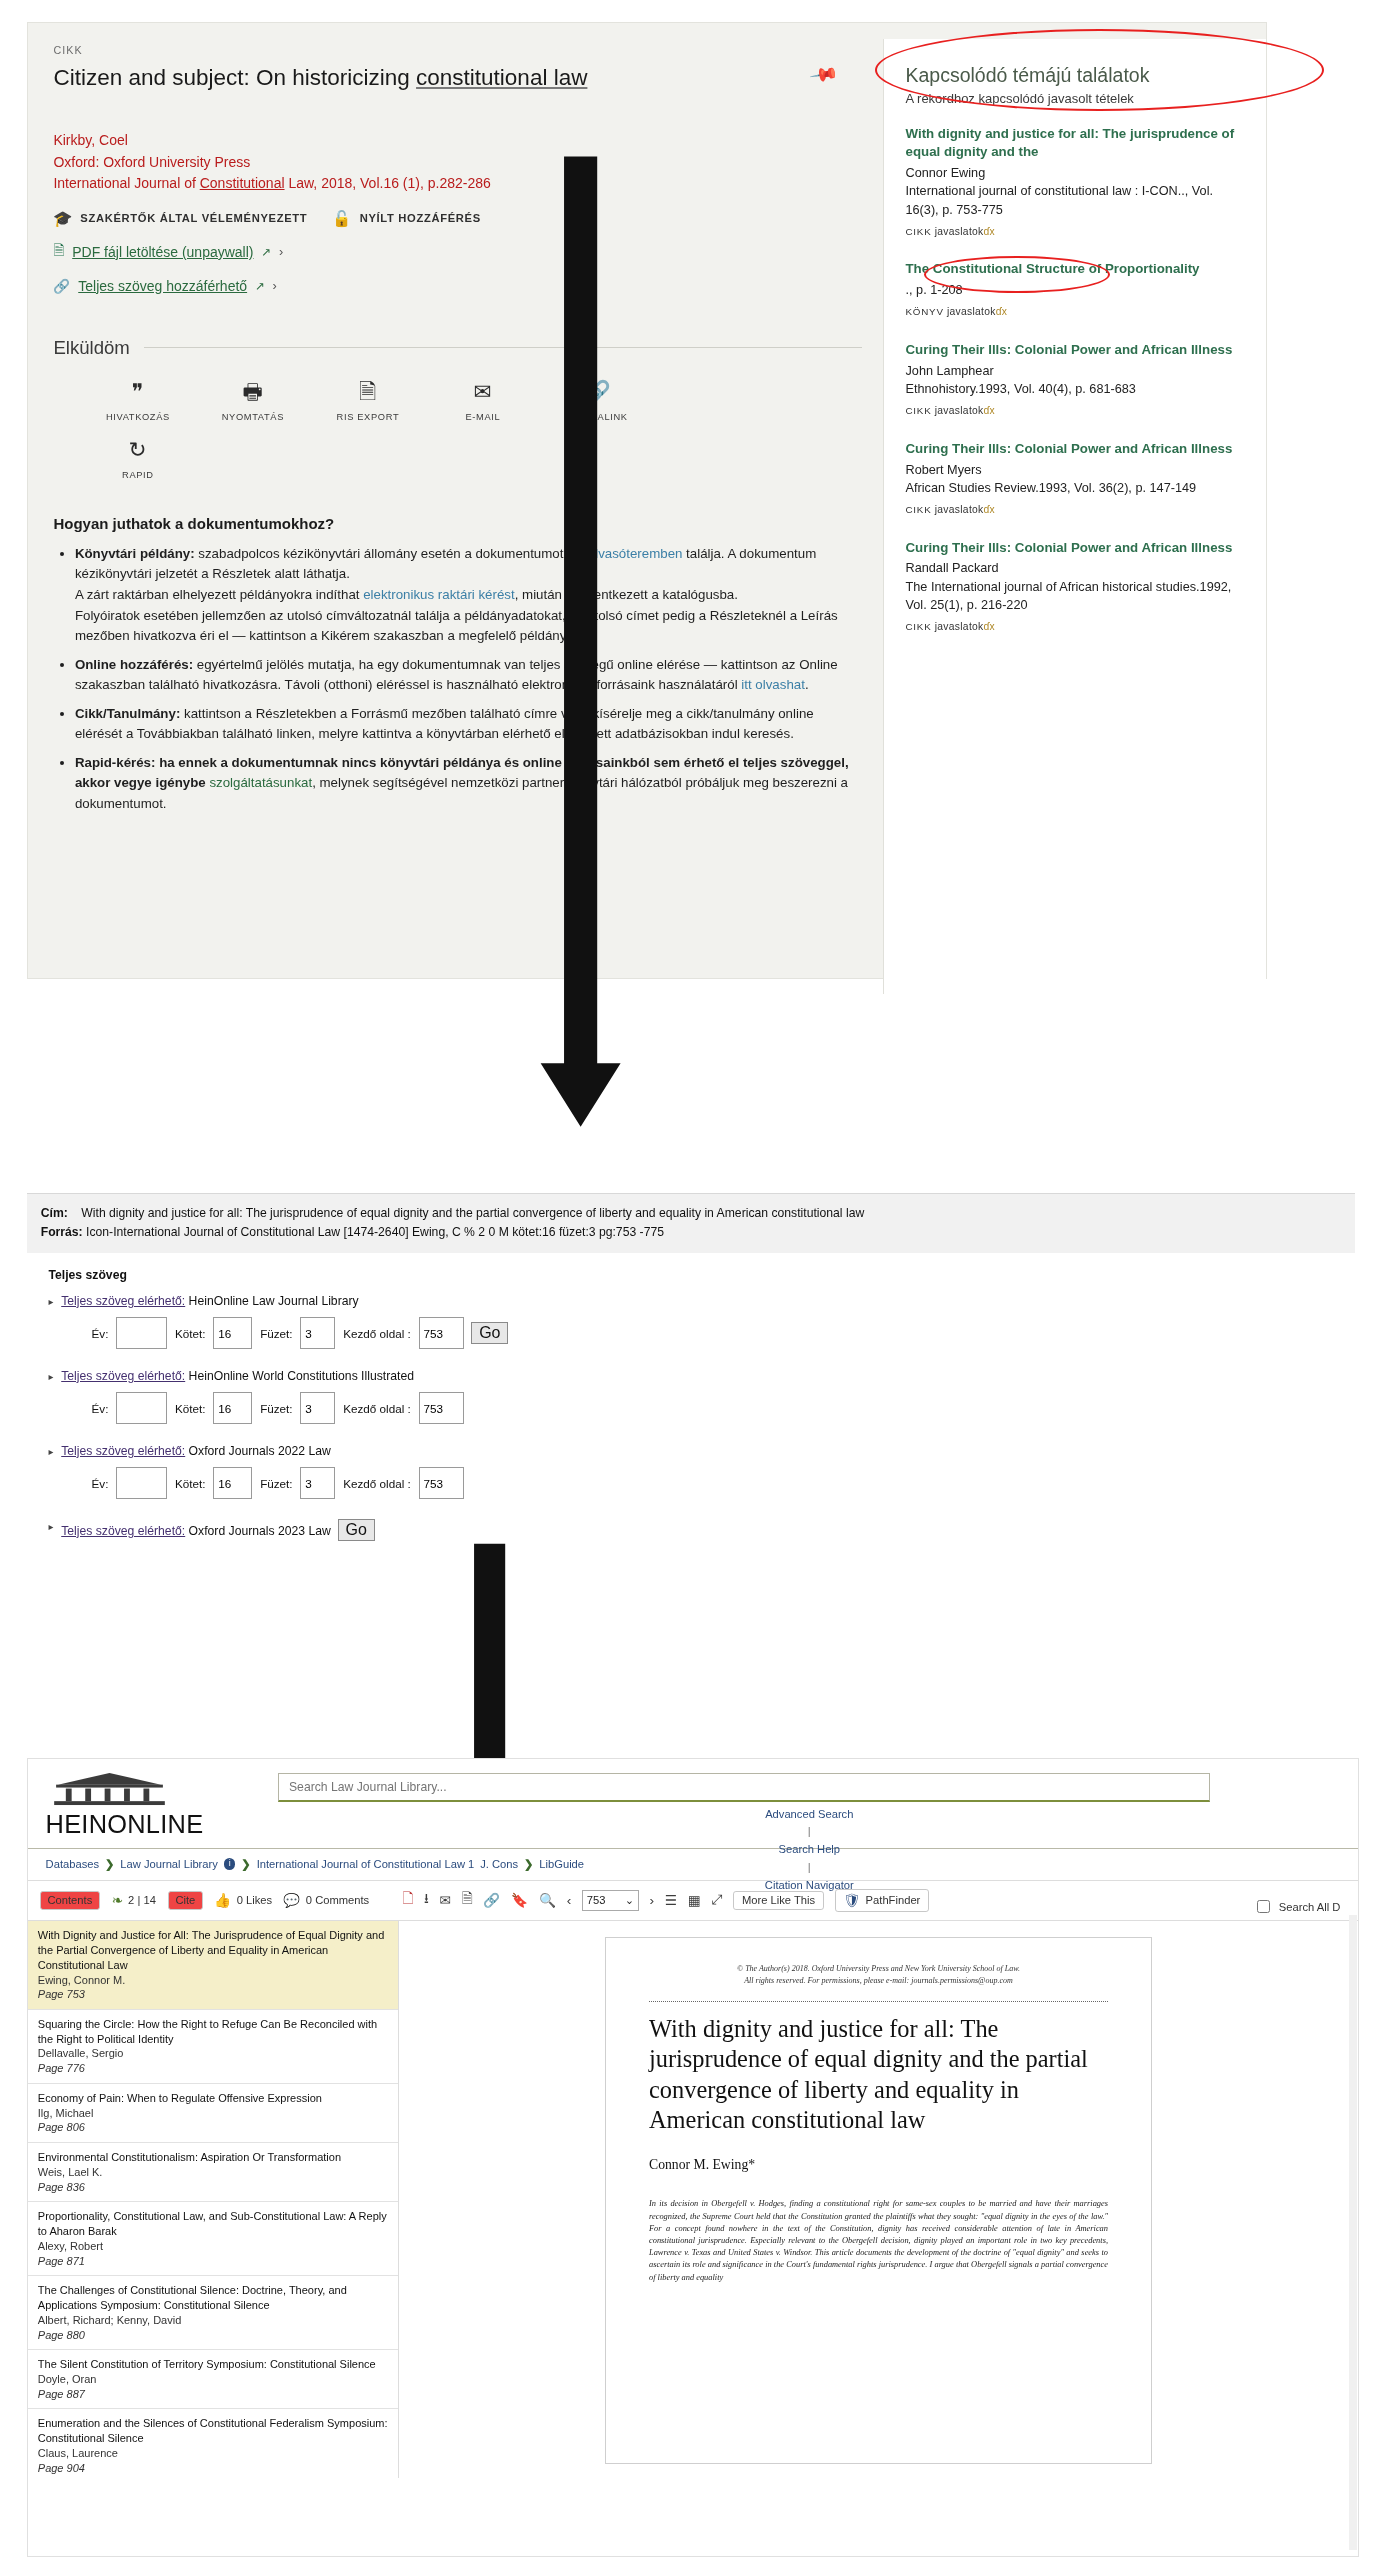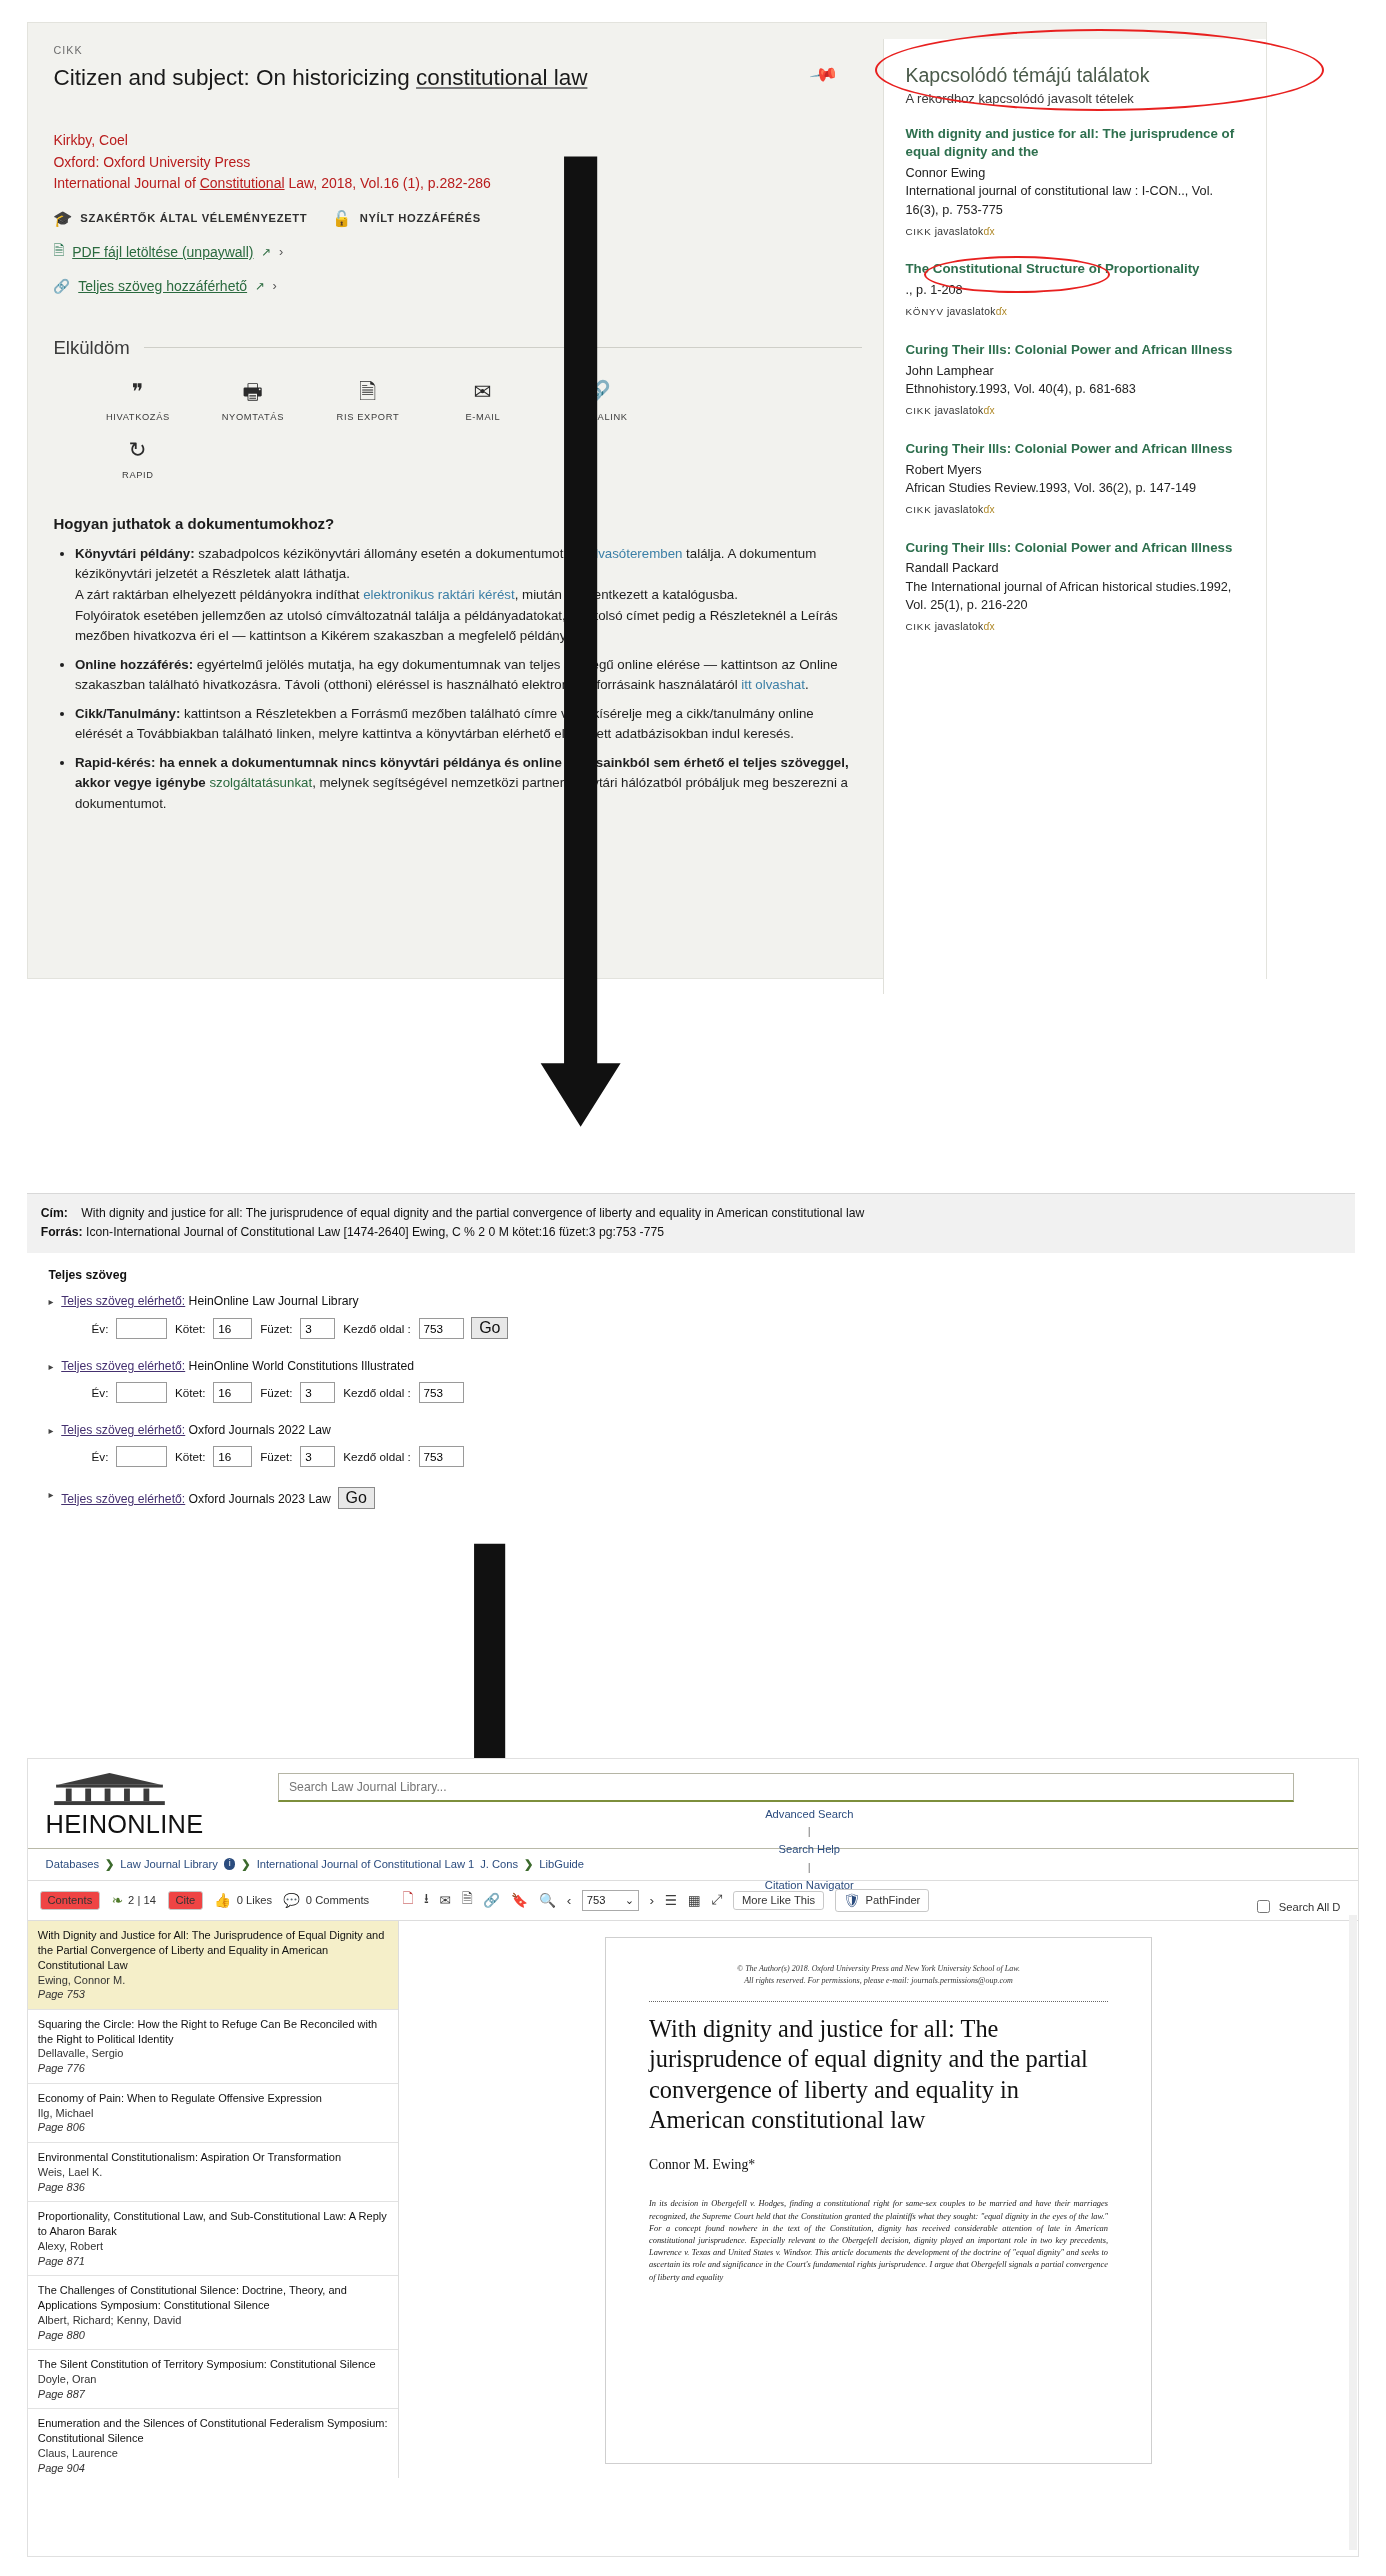--- a/index.html
+++ b/index.html
@@ -146,21 +146,21 @@
   .sfx-sec { font-size: 12.2px; font-weight: 700; color: #111; margin-bottom: 11.7px; }
   .sfx-row { margin-bottom: 5.9px; display: flex; gap: 7.8px; }
   .sfx-bullet { color: #444; font-size: 9.8px; line-height: 1.6; }
   .sfx-line { font-size: 12.2px; color: #111; }
   .sfx-line a { color: #44306f; text-decoration: underline; cursor: pointer; }
   .sfx-fields {
     margin: 7.8px 0 19.5px 43px; display: flex; align-items: center; gap: 7.8px;
     font-size: 11.7px; color: #111;
   }
   .sfx-fields input[type=text] {
-    border: 1px solid #9a9a9a; height: 21px; font-size: 11.7px;
+    border: 1px solid #9a9a9a; height: 32px; font-size: 11.7px;
     padding: 0 3.9px; font-family: "Liberation Sans", sans-serif;
   }
   .w-year { width: 51px; }
   .w-vol { width: 39px; }
   .w-iss { width: 35px; }
   .w-pg { width: 45px; }
   .sfx-go {
     border: 1px solid #8a8a8a; background: #e8e8e8;
     font-size: 16px; padding: 1px 6.8px; color: #111; cursor: pointer;
     font-family: "Liberation Sans", sans-serif;
@@ -180,21 +180,21 @@
   }
   .hein-top {
     height: 90px; border-bottom: 1px solid #b9b9a8;
     display: flex; align-items: flex-start; padding: 13.7px 17.6px 0 17.6px;
     background: #fff;
   }
   .hein-logo { width: 215px; }
   .hein-logo .bld { font-size: 25.4px; letter-spacing: .01em; color: #111; }
   .hein-search-wrap { flex: 1; padding-left: 17.6px; }
   .hein-search {
-    border: 1px solid #b5b5a5; height: 29px; width: 1016px;
+    border: 1px solid #b5b5a5; height: 29px; width: 932px;
     border-bottom: 2px solid #7d8f3c;
     display: flex; align-items: center; padding: 0 7.8px;
     background: #fff;
   }
   .hein-search input {
     border: 0; outline: 0; width: 100%; font-size: 12.2px; color: #555;
     font-family: "Liberation Sans", sans-serif;
   }
   .hein-links {
     margin-top: 5.9px; font-size: 11.2px; color: #2b4c7e;

